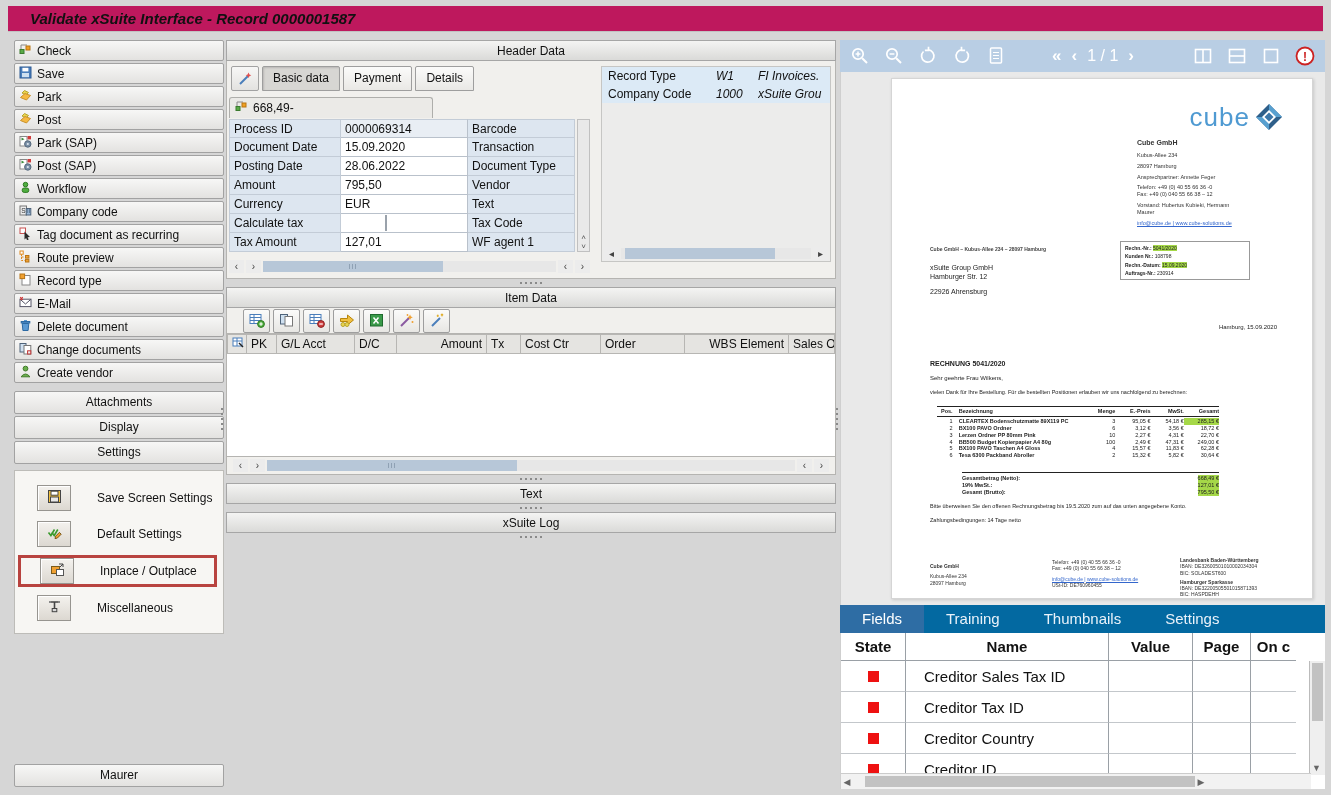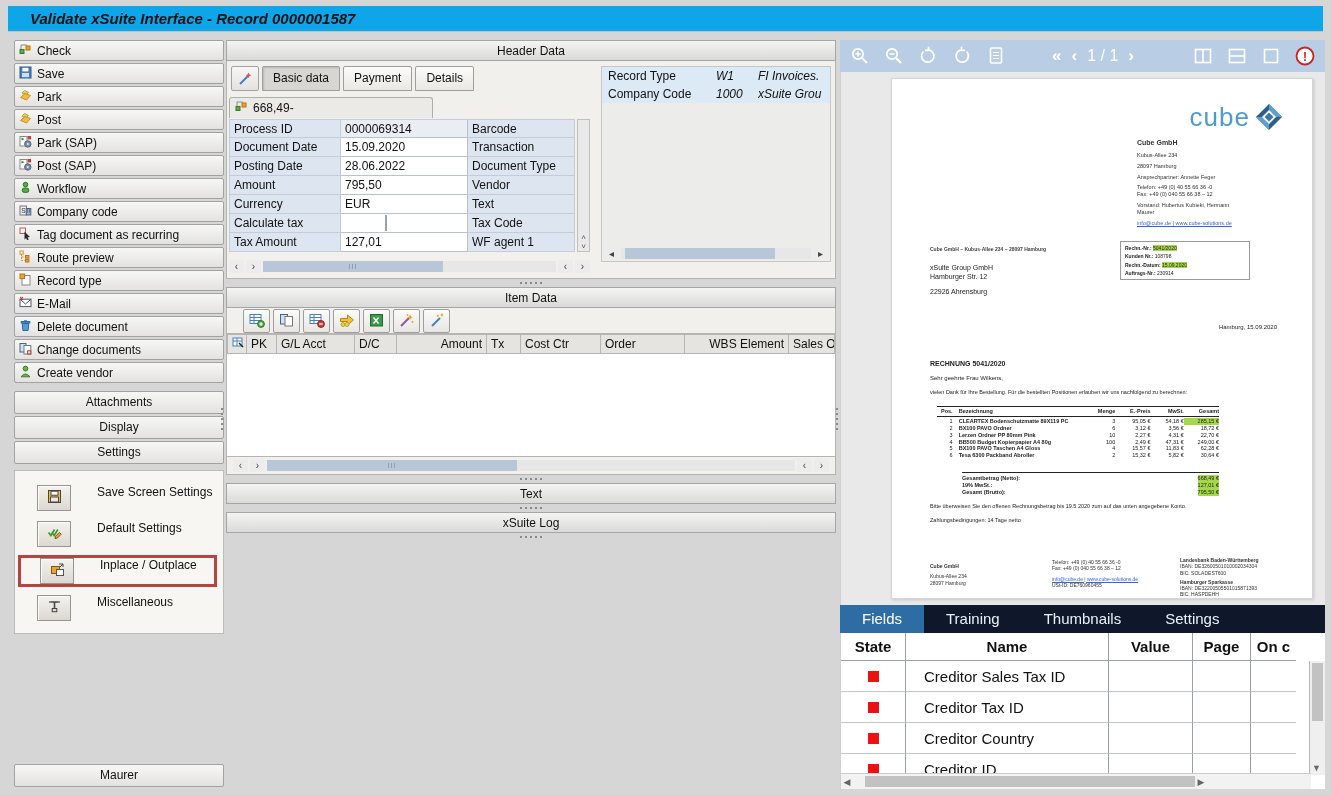--- a/index.html
+++ b/index.html
@@ -1,34 +1,34 @@
 <!DOCTYPE html>
 <html><head>
 <meta charset="utf-8">
 <style>
   html,body{margin:0;padding:0;}
   body{font-family:"Liberation Sans",sans-serif;background:#c9c9c9;}
   .app{position:relative;width:1331px;height:795px;background:#d6d6d6;overflow:hidden;font-size:12px;color:#111;}
   
-  .titlebar{position:absolute;left:8px;top:6px;width:1315px;height:26px;background:#0ea5e9;border-bottom:1px solid #c2c2c2;display:flex;align-items:center;padding-left:22px;box-sizing:border-box;}
+  .titlebar{position:absolute;left:8px;top:6px;width:1315px;height:26px;background:#be185d;border-bottom:1px solid #c2c2c2;display:flex;align-items:center;padding-left:22px;box-sizing:border-box;}
   .titlebar span{font-size:15px;font-weight:bold;font-style:italic;}
   
   .b3{background:linear-gradient(#f7f7f6,#e3e2e0);border:1px solid #a2a2a2;border-radius:2px;}
   .secbar{height:21px;line-height:20px;text-align:center;background:linear-gradient(#f4f4f3,#dadad8);border:1px solid #a6a6a6;box-sizing:border-box;font-size:12px;}
   .dots-h{height:8px;display:flex;align-items:center;justify-content:center;gap:3px;}
   .dots-h i{width:2px;height:2px;background:#8a8a8a;display:block;}
   .dots-v{position:absolute;display:flex;flex-direction:column;gap:3px;align-items:center;}
   .dots-v i{width:2px;height:2px;background:#8a8a8a;display:block;}
   
   .sidebar{position:absolute;left:14px;top:40px;width:210px;height:749px;display:flex;flex-direction:column;}
   .act{display:flex;align-items:center;gap:5px;height:21px;margin-bottom:2px;padding:0 4px;box-sizing:border-box;cursor:default;}
   .act svg{flex:none;}
   .navbtn{height:21px;margin-bottom:2px;text-align:center;line-height:20px;}
   .setpanel{margin-top:4px;background:#f7f6f3;border:1px solid #bdbcb8;padding:12px 0 10px 0;display:flex;flex-direction:column;gap:6px;}
-  .setrow{display:flex;align-items:flex-start;gap:26px;padding:2px 6px 2px 22px;}
+  .setrow{display:flex;align-items:center;gap:26px;padding:2px 6px 2px 22px;}
   .setrow.hl{border:3px solid #b8433f;padding:0px 3px 0px 19px;margin:0 6px 0 3px;}
   .setbtn{width:32px;height:24px;background:linear-gradient(#f4f2ee,#dcd8d1);border:1px solid #979590;box-shadow:inset 1px 1px 0 #fff;display:flex;align-items:center;justify-content:center;}
   .histwrap{margin-top:auto;}
   
   .middle{position:absolute;left:226px;top:40px;width:610px;height:749px;}
   .hdbody{height:218px;background:#f1f0ed;border:1px solid #b5b4b1;border-top:none;box-sizing:border-box;position:relative;}
   .tabrow{position:absolute;left:4px;top:5px;display:flex;gap:3px;align-items:flex-end;}
   .wandbtn{width:26px;height:23px;display:flex;align-items:center;justify-content:center;}
   .tab{height:23px;line-height:22px;padding:0 10px;background:linear-gradient(#fbfbfa,#e9e8e5);border:1px solid #9e9e9e;border-radius:2px 2px 0 0;}
   .tab.active{background:#d7d6d3;box-shadow:inset 1px 1px 2px #b9b8b5;}
@@ -62,21 +62,21 @@
   .right{position:absolute;left:840px;top:40px;width:485px;height:749px;}
   .vtoolbar{height:32px;background:#b9cee4;display:flex;align-items:center;gap:10px;padding:0 8px;box-sizing:border-box;color:#fff;}
   .vtb{display:flex;align-items:center;justify-content:center;width:24px;height:24px;}
   .chev{font-size:17px;font-weight:bold;color:#fff;line-height:24px;}
   .pageind{font-size:16px;color:#fff;}
   .viewer{height:533px;background:#e9e9e9;position:relative;overflow:hidden;border-left:1px solid #cfcfcf;}
   .page{position:absolute;left:50px;top:6px;width:420px;height:519px;background:#fff;border:1px solid #d5d5d5;box-shadow:1px 1px 3px rgba(0,0,0,.15);}
   .page *{line-height:1.25;}
   .inv{position:absolute;color:#222;}
   .hlg{background:#a5d848;}
-  .ptabs{height:28px;background:#0f172a;display:flex;align-items:flex-end;}
+  .ptabs{height:28px;background:#0369a1;display:flex;align-items:flex-end;}
   .ptab{height:28px;line-height:28px;padding:0 22px;font-size:15px;color:#e9f2fa;}
   .ptab.active{background:#2e6da4;color:#fff;}
   .ftable{background:#fff;height:156px;position:relative;overflow:hidden;border-left:1px solid #cfcfcf;}
   .ftrh{display:flex;height:28px;font-weight:bold;font-size:15px;}
   .ftr{display:flex;height:31px;font-size:15px;align-items:center;}
   .fc{border-right:1px solid #9aa0a6;border-bottom:1px solid #c3c7cb;box-sizing:border-box;height:100%;display:flex;align-items:center;}
   .fc.center{justify-content:center;}
   .fc.namec{padding-left:18px;}
   .ftrh .fc{border-bottom:1px solid #9aa0a6;justify-content:center;padding-left:0;}
   .statebox{width:11px;height:11px;background:#ee1111;}

